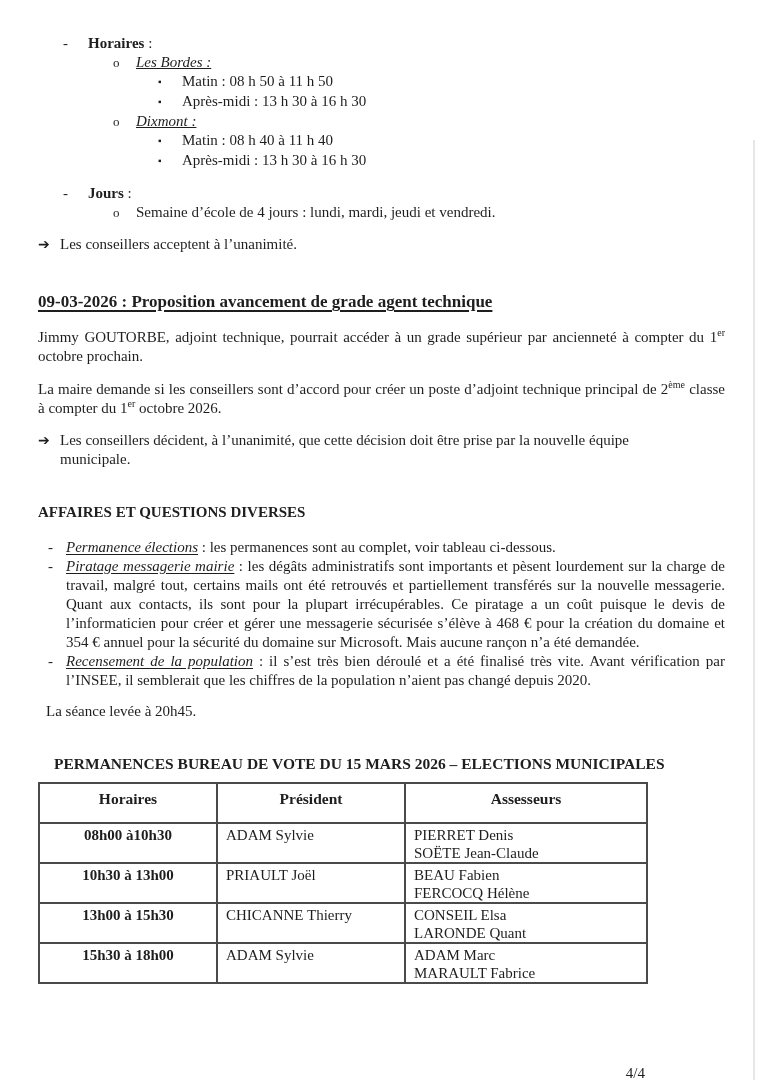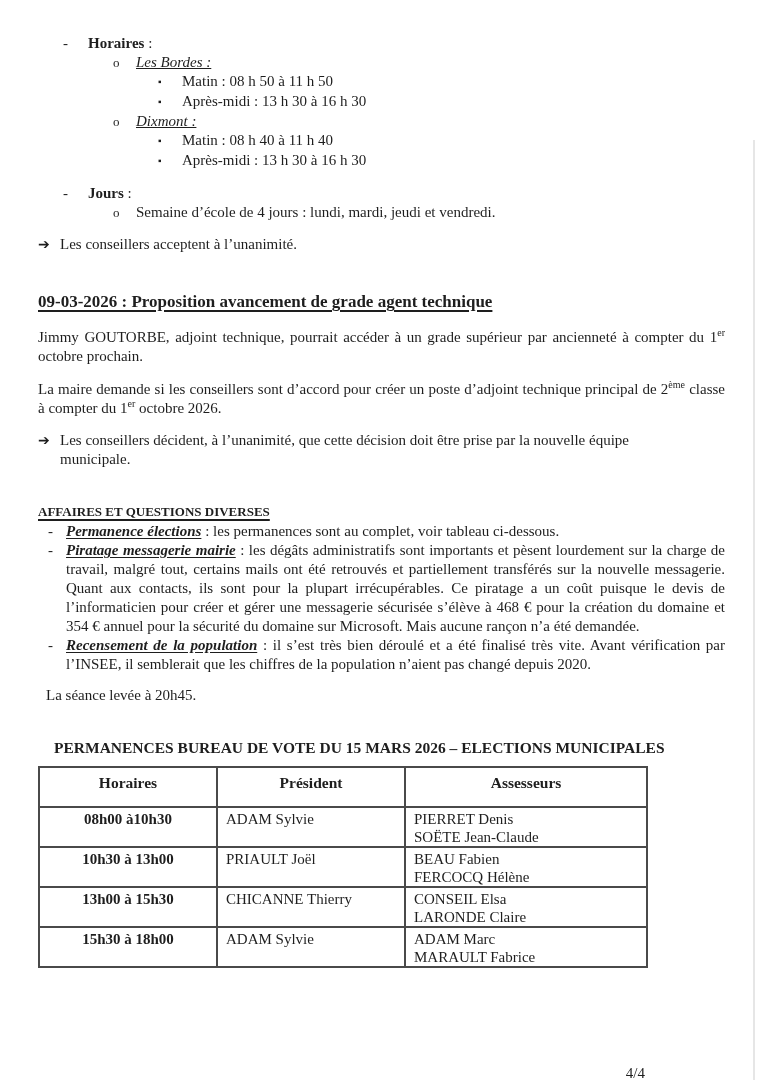--- a/index.html
+++ b/index.html
@@ -34,33 +34,33 @@
   .arrow-line .arrow{flex:0 0 22px;font-size:14px;}
   .arrow-line .txt{max-width:640px;}
 
   
   .h-grade{
     margin:37px 0 15px 0;
     font-size:17px;line-height:22px;font-weight:bold;
     text-decoration:underline;text-underline-offset:3px;text-decoration-thickness:1.5px;
   }
   .h-affaires{
-    margin:33px 0 0 0;
-    font-size:13px;line-height:20px;font-weight:bold;
-    text-decoration:underline;text-underline-offset:3px;text-decoration-thickness:1.5px;
+    margin:33px 0 16px 0;
+    font-size:15px;line-height:20px;font-weight:bold;
+    text-underline-offset:3px;text-decoration-thickness:1.5px;
   }
 
   p.body-p{margin:14px 0 0 0;text-align:justify;}
   sup{font-size:10px;line-height:0;}
 
   
   .aff-li{display:flex;align-items:baseline;margin-left:10px;}
   .aff-li .marker{flex:0 0 18px;}
   .aff-li .content{flex:1;text-align:justify;}
-  .aff-title{font-weight:bold;font-style:italic;text-decoration:underline;text-underline-offset:2px;}
+  .aff-title{font-weight:normal;font-style:italic;text-decoration:underline;text-underline-offset:2px;}
 
   .closing{margin:12px 0 0 8px;}
 
   
   .elections-title{margin:33px 0 0 16px;font-weight:bold;font-size:15.5px;}
   table.vote{
     border-collapse:collapse;
     margin-top:9px;
     table-layout:fixed;
     width:608px;
@@ -193,21 +193,21 @@
         <td>
           <div>BEAU Fabien</div>
           <div>FERCOCQ Hélène</div>
         </td>
       </tr>
       <tr>
         <td class="hor">13h00 à 15h30</td>
         <td>CHICANNE Thierry</td>
         <td>
           <div>CONSEIL Elsa</div>
-          <div>LARONDE Claire</div>
+          <div>LARONDE Quant</div>
         </td>
       </tr>
       <tr>
         <td class="hor">15h30 à 18h00</td>
         <td>ADAM Sylvie</td>
         <td>
           <div>ADAM Marc</div>
           <div>MARAULT Fabrice</div>
         </td>
       </tr>

